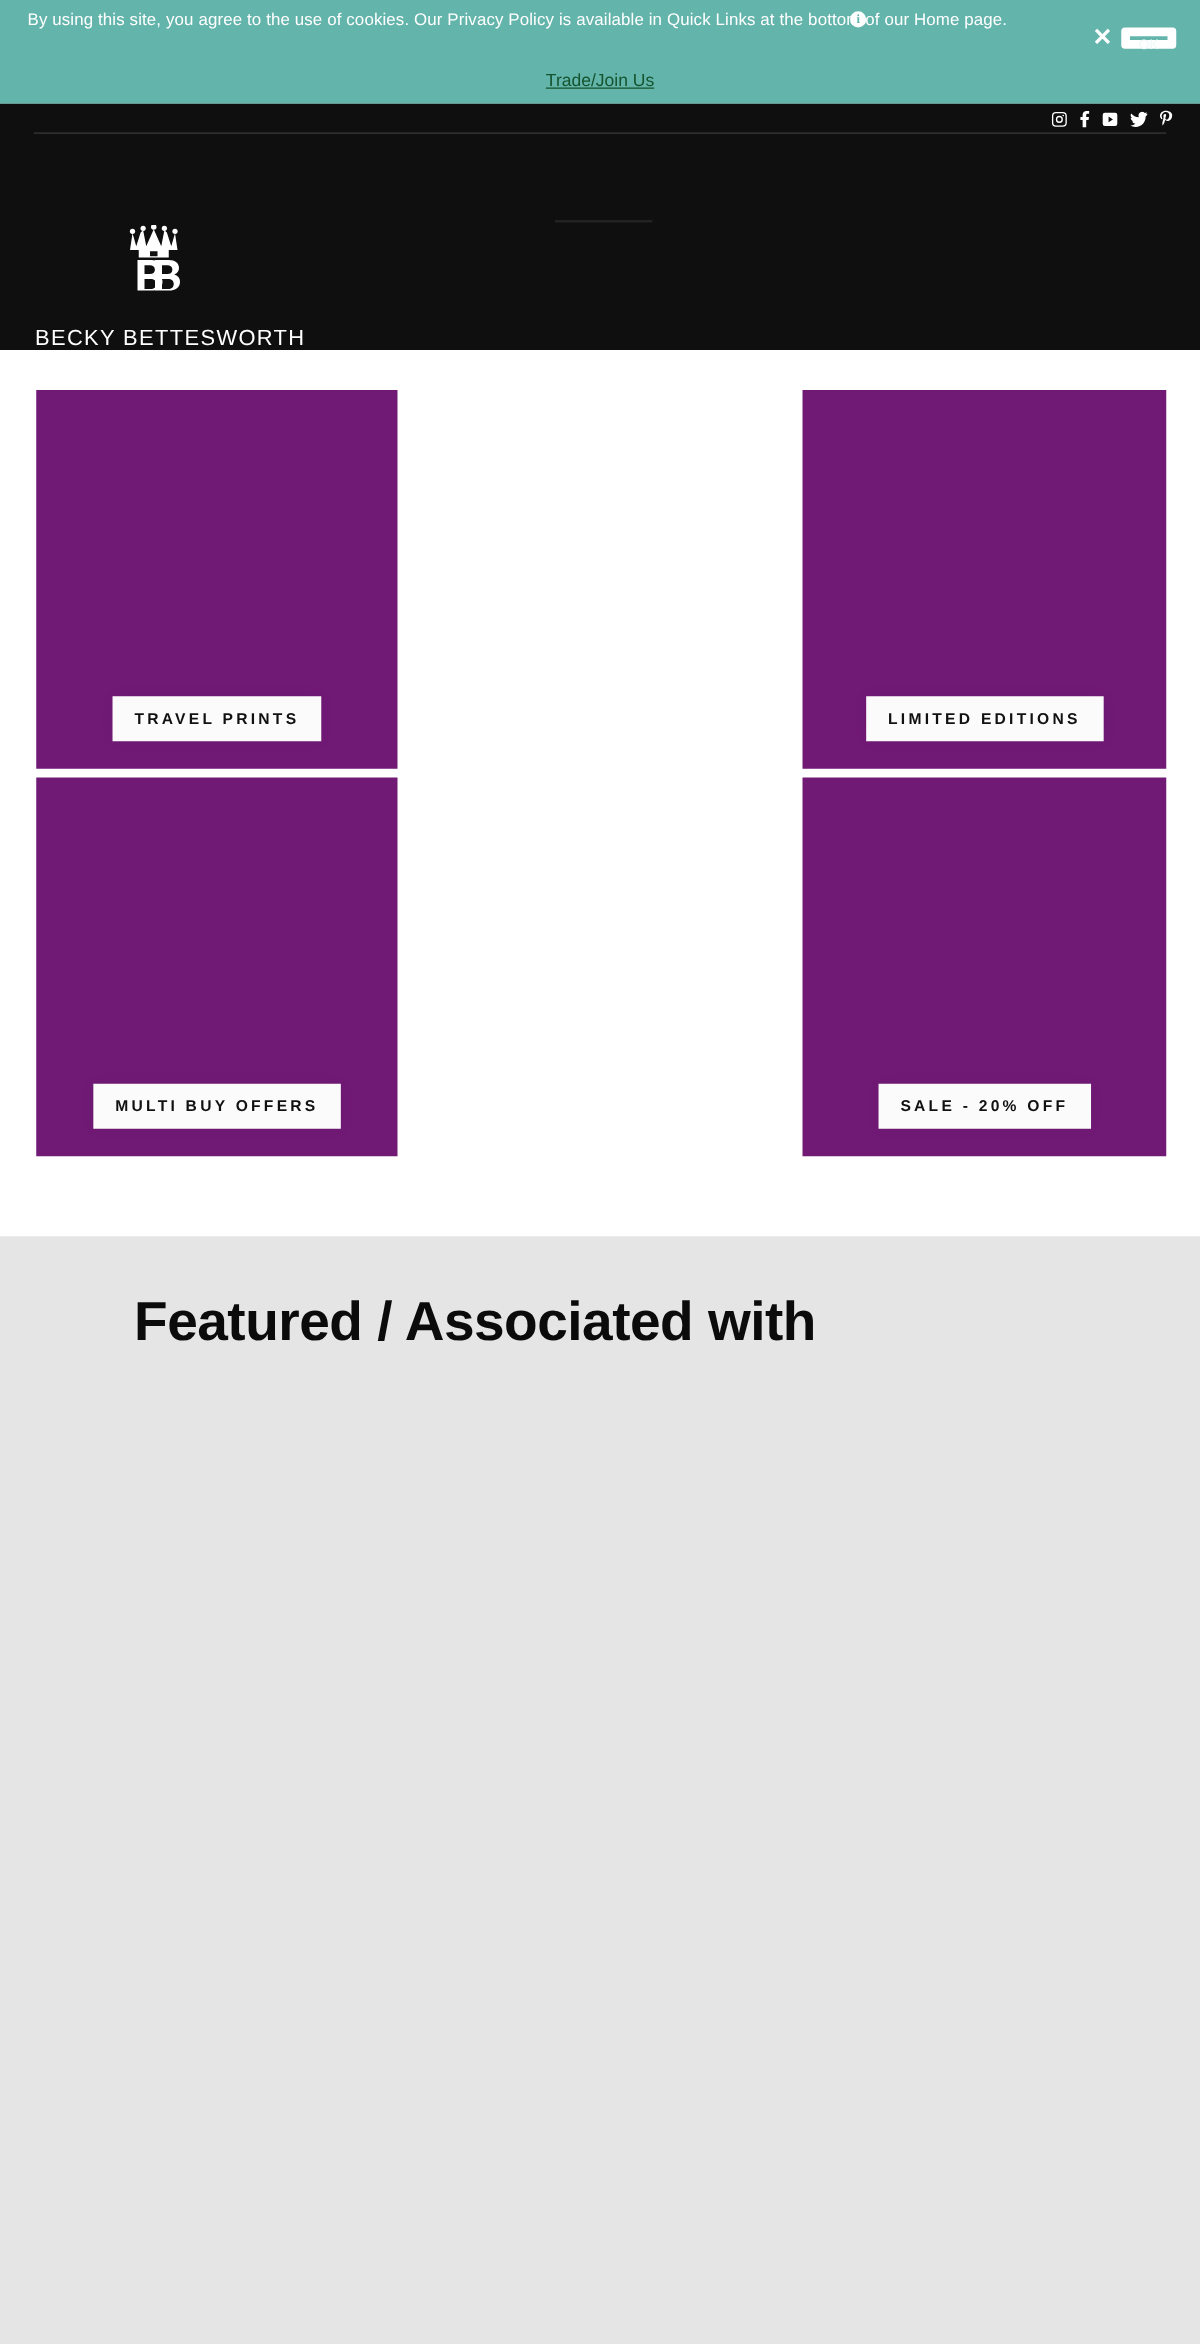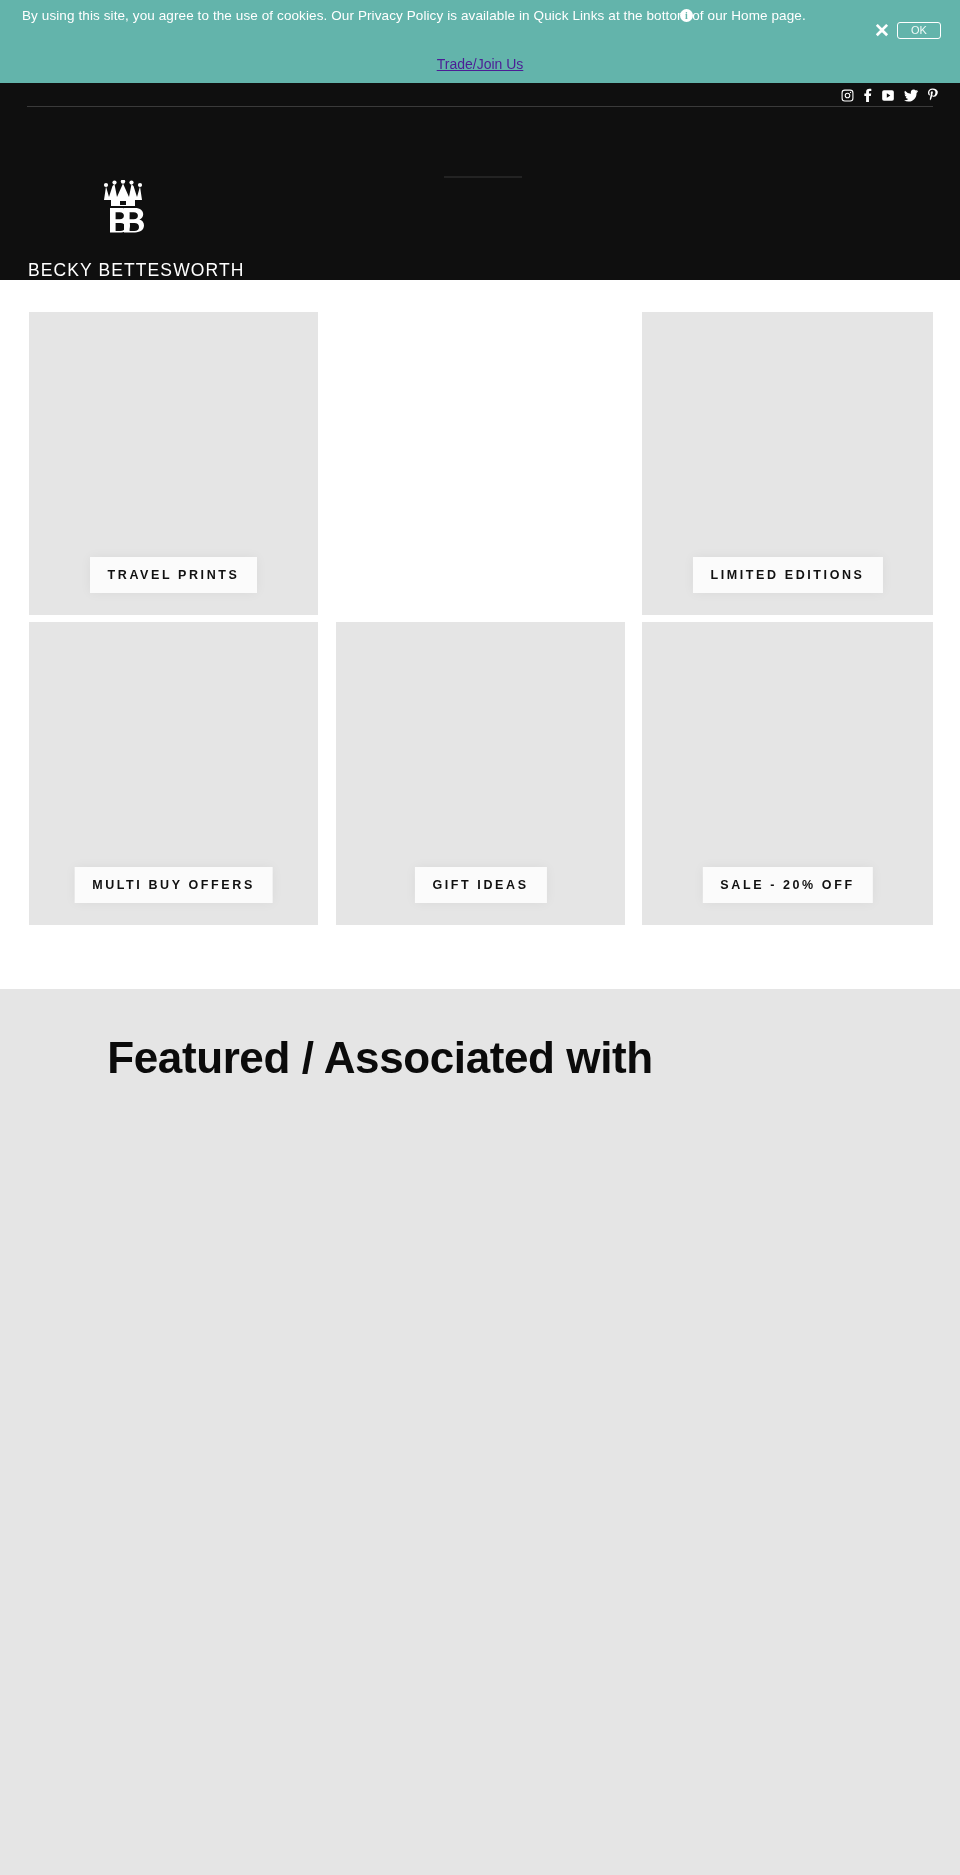--- a/index.html
+++ b/index.html
@@ -56,38 +56,38 @@
     line-height:20px;
     text-align:center;
     cursor:pointer;
   }
   .cookie-ok {
     position:absolute;
     left:897px;
     top:22px;
     width:44px;
     height:17px;
-    border:1px solid #ffffff;
+    border:7px solid #ffffff;
     border-radius:3px;
     background:transparent;
     color:#f0faf8;
     font-size:11px;
     line-height:15px;
     text-align:center;
     font-family:"Liberation Sans", sans-serif;
     cursor:pointer;
   }
   .trade-link {
     position:absolute;
     left:0;
     top:56px;
     width:960px;
     text-align:center;
     font-size:14px;
-    color:#4c1d95;
+    color:#14532d;
     text-decoration:underline;
     cursor:pointer;
   }
 
   
   .header {
     position:relative;
     width:960px;
     height:197px;
     background:#0f0f0f;
@@ -159,21 +159,21 @@
 
   
   .grid-section {
     position:relative;
     width:960px;
     height:709px;
     background:#ffffff;
   }
   .tile {
     position:absolute;
-    background:#e5e5e5;
+    background:#701a75;
     cursor:pointer;
   }
   .tile-label {
     position:absolute;
     left:50%;
     transform:translateX(-50%);
     bottom:22px;
     background:#fbfbfb;
     color:#111111;
     font-size:12.5px;
@@ -292,23 +292,20 @@
 
 
   <div class="tile" style="left:642px; top:32px;  width:291px; height:303px;">
     <div class="tile-label">LIMITED EDITIONS</div>
   </div>
 
   <div class="tile" style="left:29px;  top:342px; width:289px; height:303px;">
     <div class="tile-label">MULTI BUY OFFERS</div>
   </div>
 
-  <div class="tile" style="left:336px; top:342px; width:289px; height:303px;">
-    <div class="tile-label">GIFT IDEAS</div>
-  </div>
 
   <div class="tile" style="left:642px; top:342px; width:291px; height:303px;">
     <div class="tile-label">SALE - 20% OFF</div>
   </div>
 
 </div>
 
 <div class="featured">
   <div class="featured-title">Featured / Associated with</div>
 </div>

